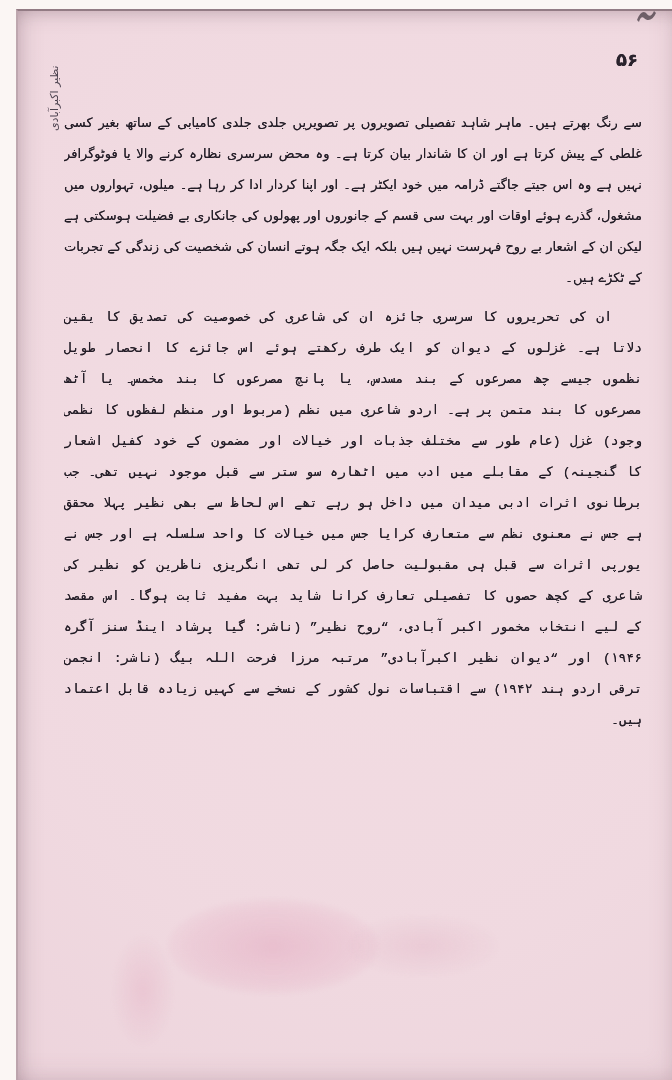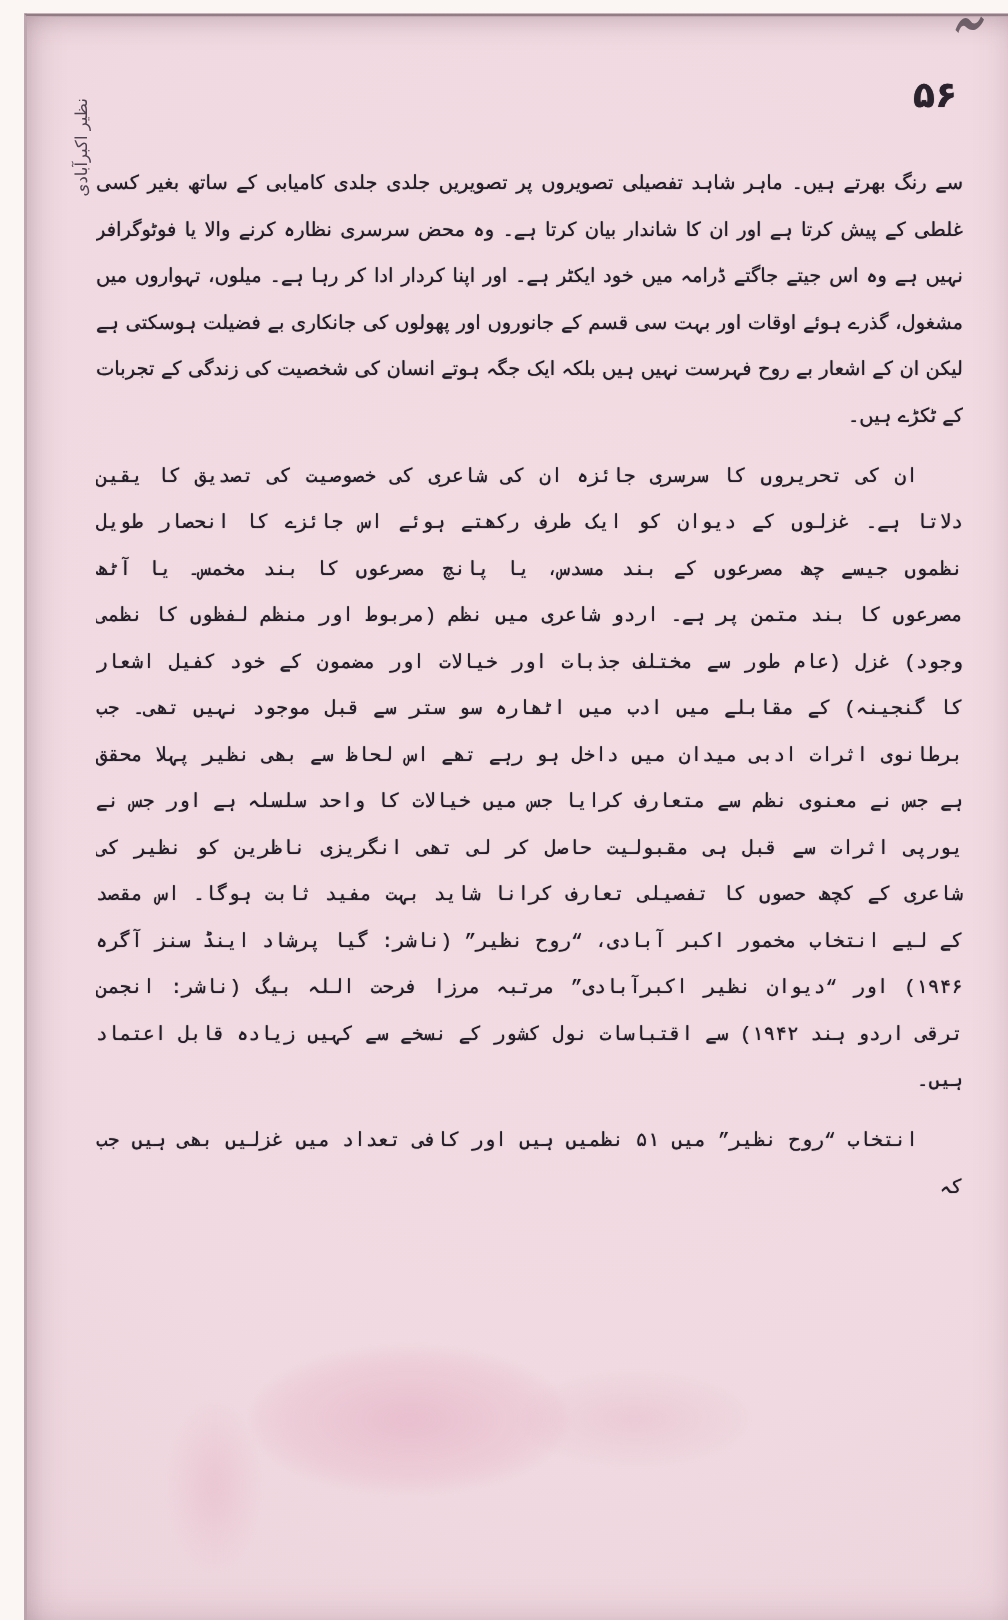--- a/index.html
+++ b/index.html
@@ -44,21 +44,21 @@
   
   .running-title{
     position:absolute;left:30px;top:120px;
     transform:rotate(-90deg);transform-origin:left top;
     font-size:11px;color:#4d4350;letter-spacing:.5px;white-space:nowrap;
     direction:rtl;
   }
   
   .page-number{
     position:absolute;top:38px;right:34px;
-    font-size:24px;font-weight:bold;color:#2a232d;
+    font-size:18px;font-weight:bold;color:#2a232d;
     text-shadow:0 0 .5px #2a232d;
   }
   
   .text-block{
     position:absolute;top:96px;right:30px;left:46px;bottom:26px;
     direction:rtl;text-align:justify;
     color:#231d27;
     font-size:13px;line-height:31px;
     text-shadow:0 0 .6px rgba(35,29,39,.85);
     overflow:hidden;
@@ -77,21 +77,20 @@
     <div class="stain stain-b"></div>
     <div class="stain stain-c"></div>
 
     <div class="running-title">نظیر اکبرآبادی</div>
 
     <div class="page-number">۵۶</div>
 
     <div class="text-block">
       <p>سے رنگ بھرتے ہیں۔ ماہر شاہد تفصیلی تصویروں پر تصویریں جلدی جلدی کامیابی کے ساتھ بغیر کسی غلطی کے پیش کرتا ہے اور ان کا شاندار بیان کرتا ہے۔ وہ محض سرسری نظارہ کرنے والا یا فوٹوگرافر نہیں ہے وہ اس جیتے جاگتے ڈرامہ میں خود ایکٹر ہے۔ اور اپنا کردار ادا کر رہا ہے۔ میلوں، تہواروں میں مشغول، گذرے ہوئے اوقات اور بہت سی قسم کے جانوروں اور پھولوں کی جانکاری بے فضیلت ہوسکتی ہے لیکن ان کے اشعار بے روح فہرست نہیں ہیں بلکہ ایک جگہ ہوتے انسان کی شخصیت کی زندگی کے تجربات کے ٹکڑے ہیں۔</p>
       <p class="indent">ان کی تحریروں کا سرسری جائزہ ان کی شاعری کی خصوصیت کی تصدیق کا یقین دلاتا ہے۔ غزلوں کے دیوان کو ایک طرف رکھتے ہوئے اس جائزے کا انحصار طویل نظموں جیسے چھ مصرعوں کے بند مسدس، یا پانچ مصرعوں کا بند مخمس۔ یا آٹھ مصرعوں کا بند متمن پر ہے۔ اردو شاعری میں نظم (مربوط اور منظم لفظوں کا نظمی وجود) غزل (عام طور سے مختلف جذبات اور خیالات اور مضمون کے خود کفیل اشعار کا گنجینہ) کے مقابلے میں ادب میں اٹھارہ سو ستر سے قبل موجود نہیں تھی۔ جب برطانوی اثرات ادبی میدان میں داخل ہو رہے تھے اس لحاظ سے بھی نظیر پہلا محقق ہے جس نے معنوی نظم سے متعارف کرایا جس میں خیالات کا واحد سلسلہ ہے اور جس نے یورپی اثرات سے قبل ہی مقبولیت حاصل کر لی تھی انگریزی ناظرین کو نظیر کی شاعری کے کچھ حصوں کا تفصیلی تعارف کرانا شاید بہت مفید ثابت ہوگا۔ اس مقصد کے لیے انتخاب مخمور اکبر آبادی، “روح نظیر” (ناشر: گیا پرشاد اینڈ سنز آگرہ ۱۹۴۶) اور “دیوان نظیر اکبرآبادی” مرتبہ مرزا فرحت اللہ بیگ (ناشر: انجمن ترقی اردو ہند ۱۹۴۲) سے اقتباسات نول کشور کے نسخے سے کہیں زیادہ قابل اعتماد ہیں۔</p>
-      <p class="indent">انتخاب “روح نظیر” میں ۵۱ نظمیں ہیں اور کافی تعداد میں غزلیں بھی ہیں جب کہ</p>
     </div>
 
   </div>
 
   <svg class="corner-mark" viewBox="0 0 26 20">
     <path d="M3 14 C6 6, 10 4, 13 8 C15 11, 18 10, 20 5 L22 7 C19 14, 14 16, 10 12 C8 10, 6 12, 5 16 Z" fill="#3a2f38" opacity="0.8"></path>
   </svg>
 
 </div>
 

